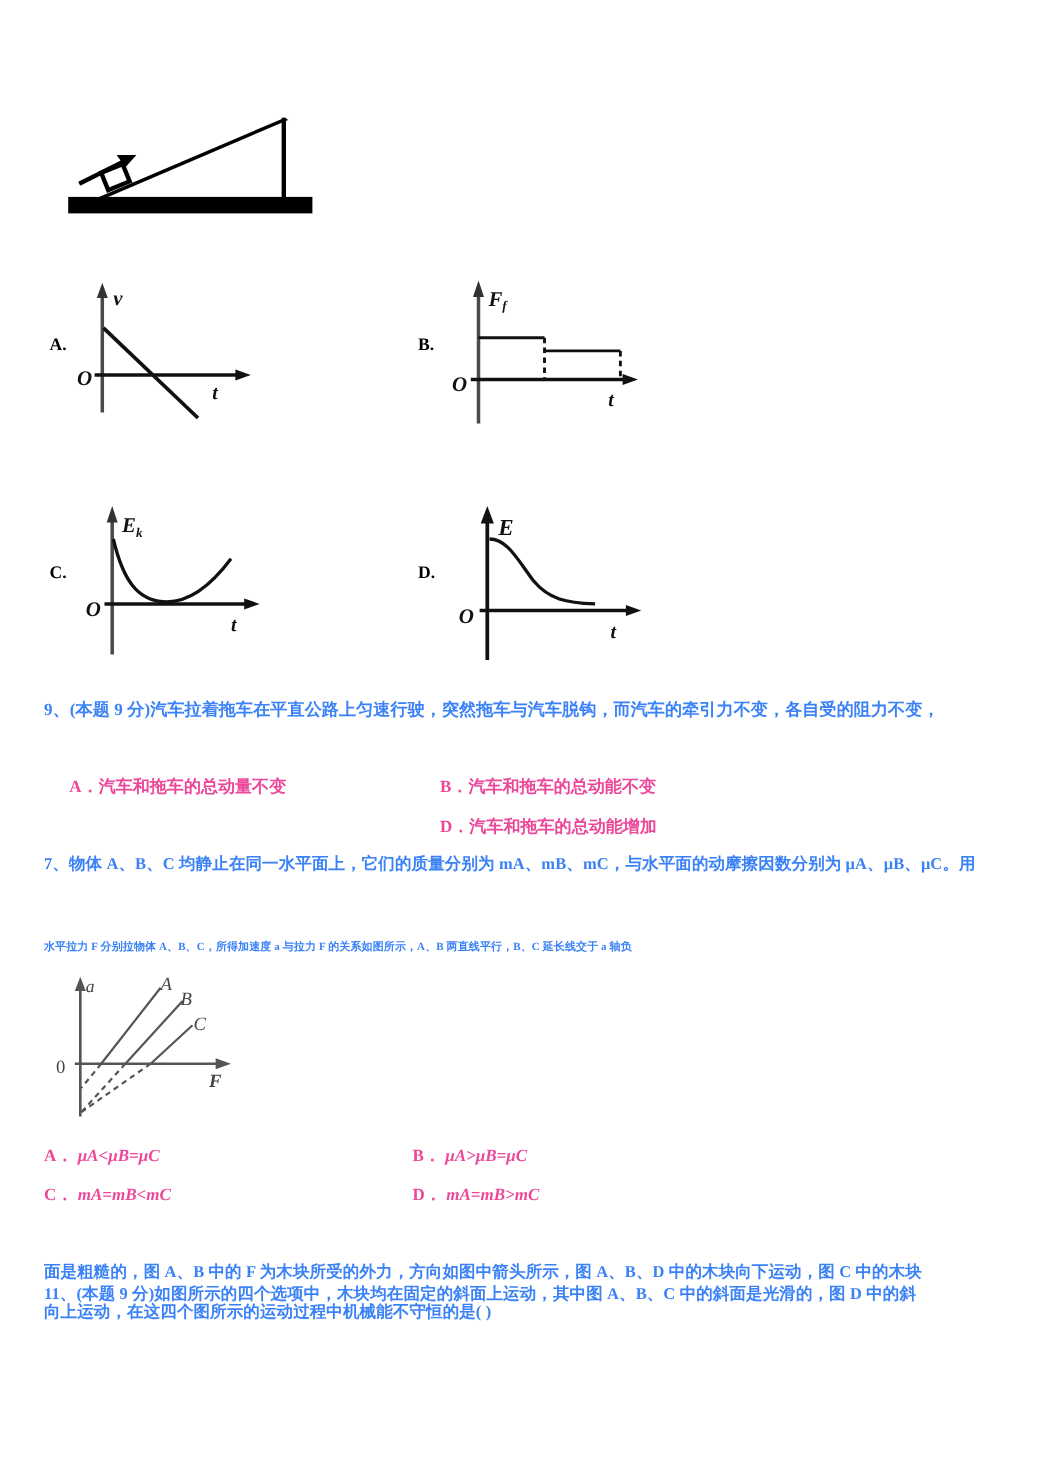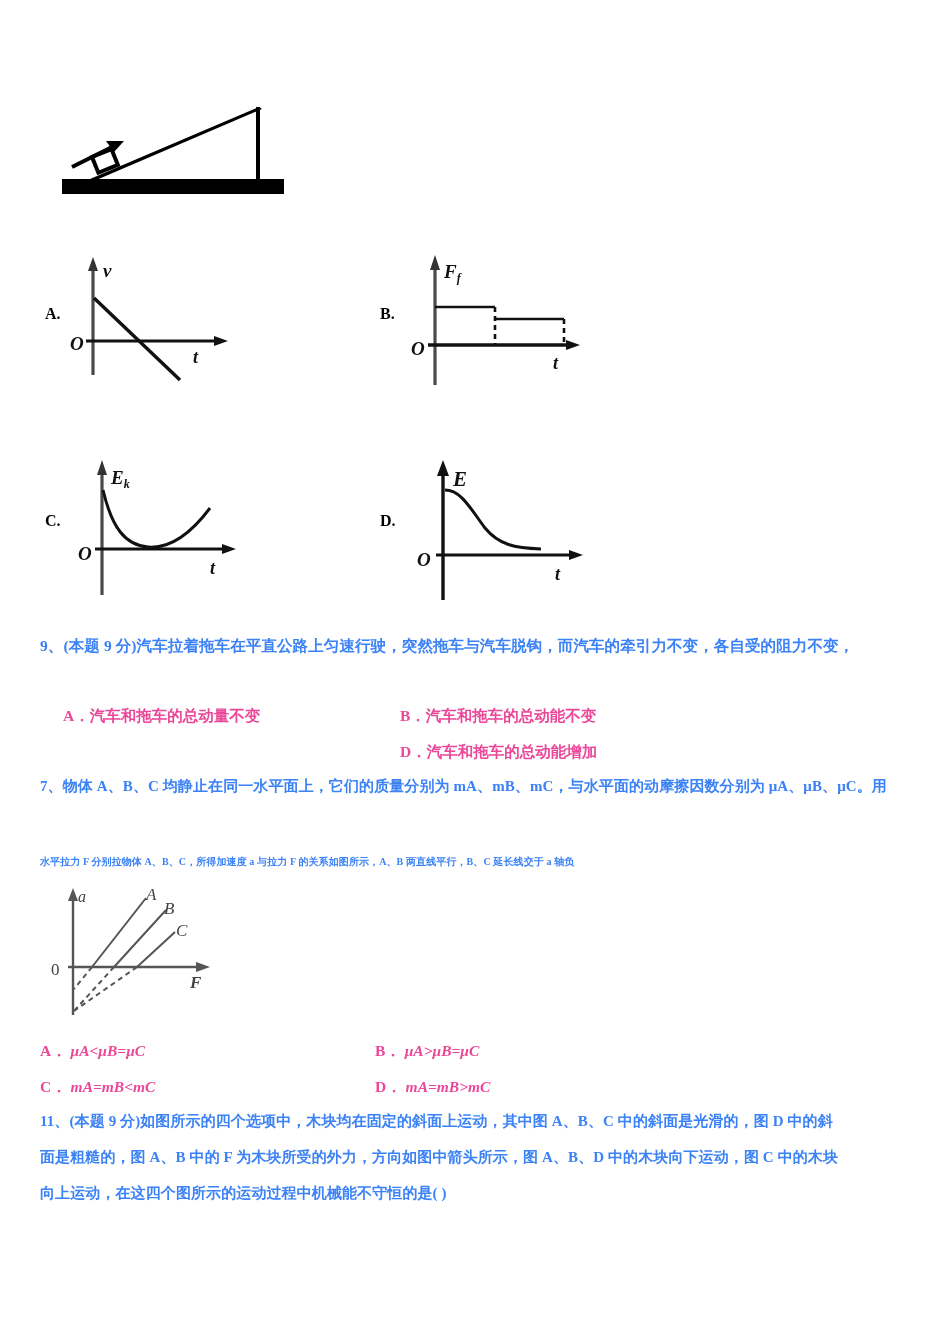--- a/index.html
+++ b/index.html
@@ -223,19 +223,19 @@
   </div>
   <div class="opt-row" style="left:40px; top:1069px;">
     <span class="opt-label">C．</span>
     <span class="ital">mA=mB&lt;mC</span>
   </div>
   <div class="opt-row" style="left:375px; top:1069px;">
     <span class="opt-label">D．</span>
     <span class="ital">mA=mB&gt;mC</span>
   </div>
 
-  <div class="qtext" style="left:40px; top:1103px; font-size:15px;">
+  <div class="qtext" style="left:40px; top:1159px; font-size:15px;">
     <span>11、</span><span>(本题 9 分)如图所示的四个选项中，木块均在固定的斜面上运动，其中图 A、B、C 中的斜面是光滑的，图 D 中的斜</span>
   </div>
   <div class="qtext" style="left:40px; top:1139px; font-size:15px;">面是粗糙的，图 A、B 中的 F 为木块所受的外力，方向如图中箭头所示，图 A、B、D 中的木块向下运动，图 C 中的木块</div>
   <div class="qtext" style="left:40px; top:1175px; font-size:15px;">向上运动，在这四个图所示的运动过程中机械能不守恒的是(    )</div>
 
 </div>
 
 </body></html>

